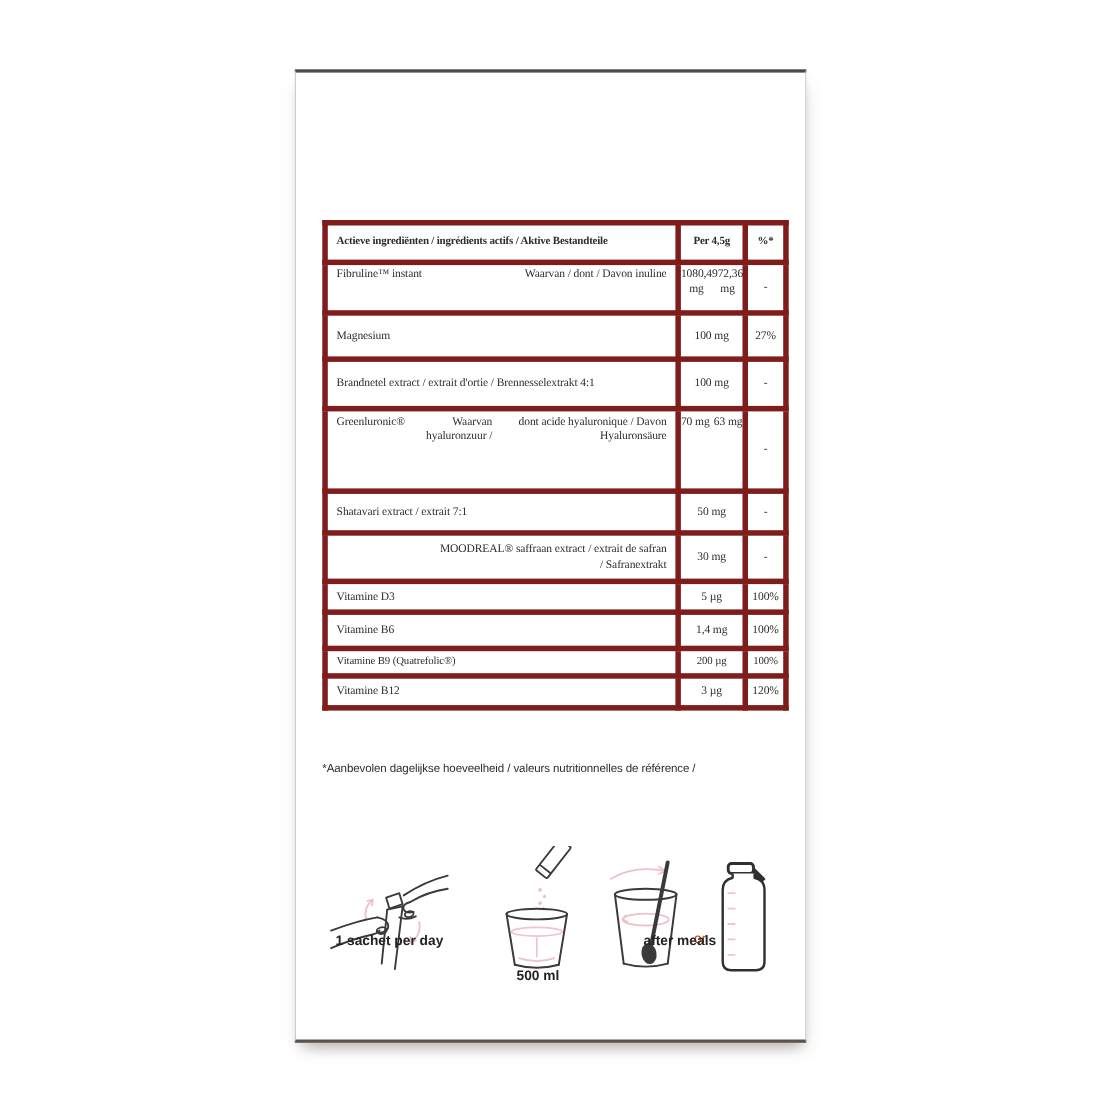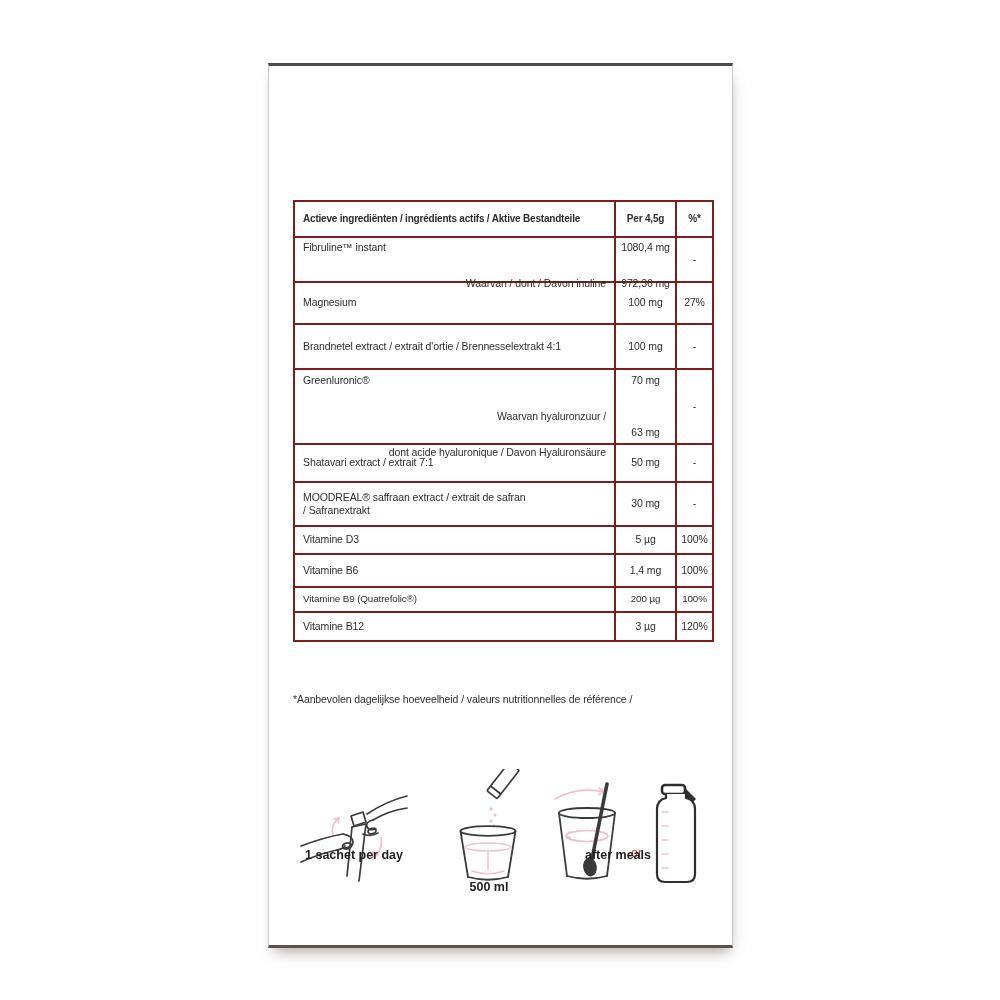--- a/index.html
+++ b/index.html
@@ -8,30 +8,30 @@
 
   
   .box{position:absolute;left:268px;top:63px;width:463px;height:879px;background:#ffffff;
     border-left:1px solid #cfc9c6;border-right:1px solid #cfc9c6;
     border-top:3px solid #4e4a48;border-bottom:3px solid #5a524e;
     box-shadow:0 9px 12px -5px rgba(150,139,132,0.55), 6px 10px 14px -8px rgba(150,139,132,0.35);}
 
   
   table.ntable{position:absolute;left:24px;top:134px;width:419px;border-collapse:collapse;
     table-layout:fixed;color:#2d2d2d;}
-  .ntable td,.ntable th{border:2px solid #7f1d1d;padding:0 8px;font-size:10.5px;
-    letter-spacing:-0.1px;line-height:1.25;font-weight:normal;vertical-align:middle;}
+  .ntable td,.ntable th{border:5px solid #7f1d1d;padding:0 8px;font-size:10.5px;
+    letter-spacing:-0.1px;line-height:1.25;font-weight:normal;vertical-align:middle;font-family:Liberation Serif, serif;}
   .ntable th{font-weight:bold;font-size:10px;letter-spacing:-0.2px;}
   .ntable .name{text-align:left;}
   .ntable .amt,.ntable .pct{text-align:center;padding:0 0;}
-  .vsplit{display:flex;flex-direction:column;justify-content:space-between;box-sizing:border-box;padding:2px 0;gap:23px;}
+  .vsplit{display:flex;justify-content:space-between;box-sizing:border-box;padding:2px 0;}
   .vsplit .l{text-align:left;display:block;}
   .vsplit .r{text-align:right;display:block;}
   .vsplit .c{text-align:center;display:block;}
-  .nameblock span{display:block;text-align:left;}
+  .nameblock span{display:block;text-align:right;}
 
   
   .footnote{position:absolute;left:24px;top:625px;font-size:10.5px;line-height:1.6;
     color:#2d2d2d;letter-spacing:-0.1px;}
   .footnote div{white-space:nowrap;}
 
   
   .icap{position:absolute;top:782px;font-weight:bold;font-size:12.5px;color:#222;text-align:center;}
   .cap1{left:10px;width:150px;}
   .cap2{left:170px;width:100px;margin-top:32px;}

